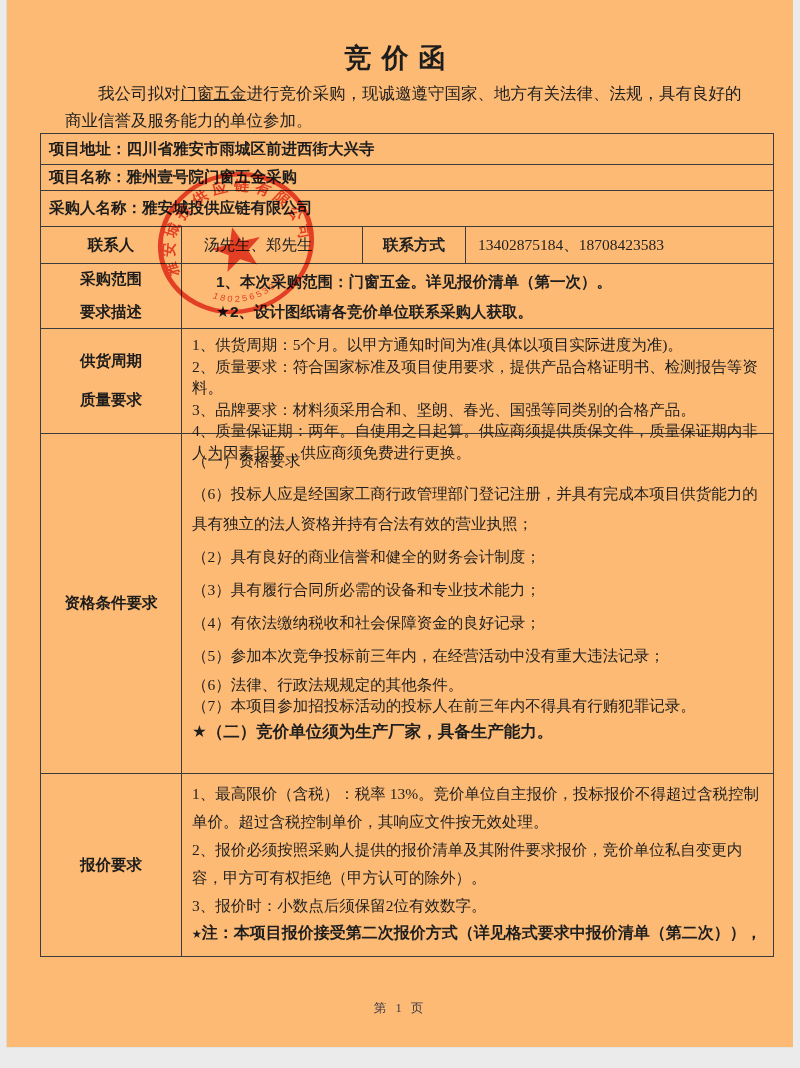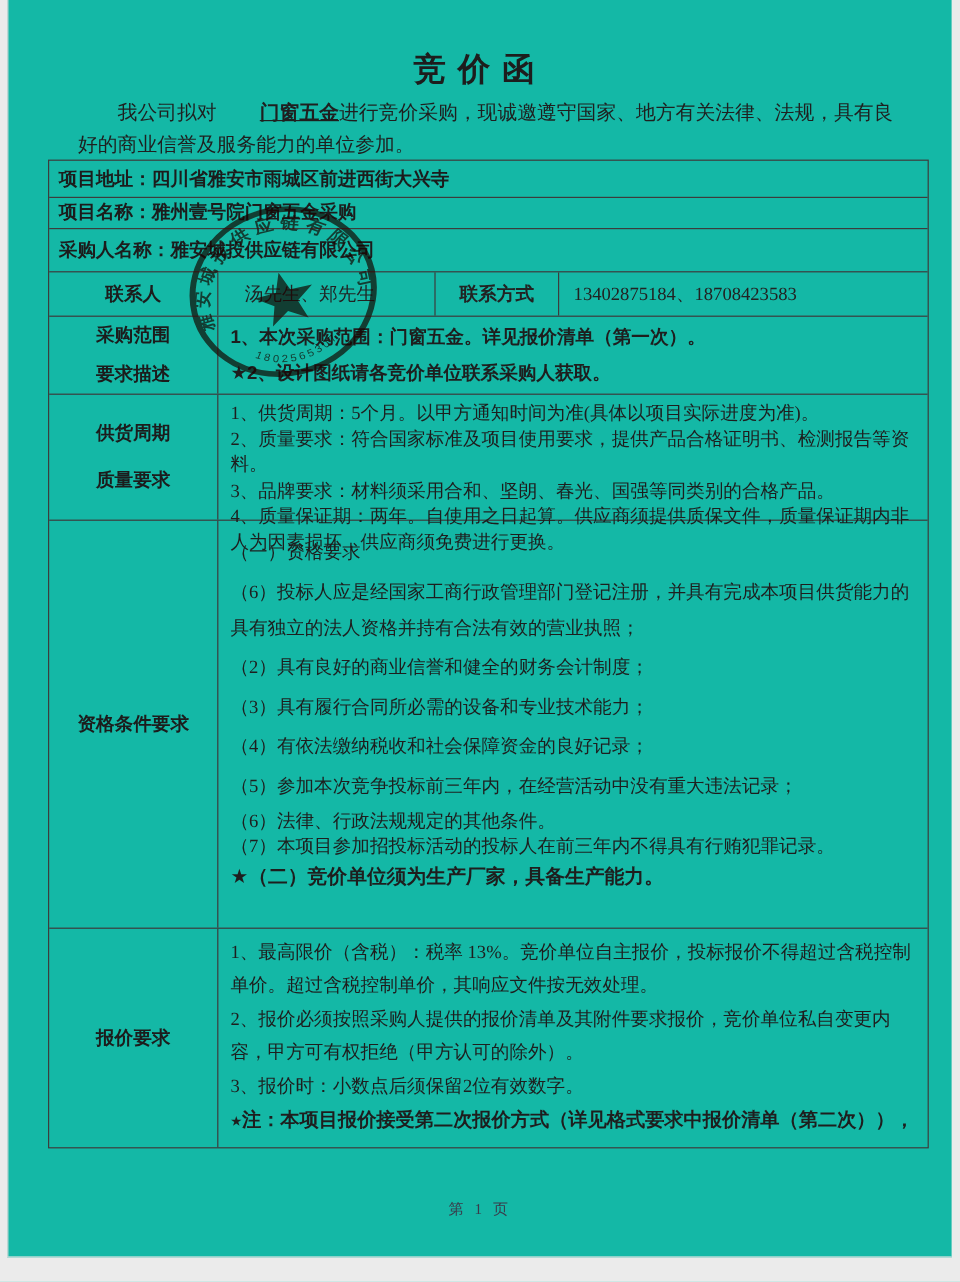--- a/index.html
+++ b/index.html
@@ -6,50 +6,50 @@
   html,body { width:800px; height:1068px; }
   body {
     background:#ebebeb;
     font-family:"Liberation Serif","DejaVu Serif",serif;
     color:#222;
     position:relative;
     overflow:hidden;
   }
   .page {
     position:absolute; left:6px; top:0; right:7px; bottom:20px;
-    background:#14b8a6;
+    background:#fdba74;
     border-left:1px solid #dcdcdc;
     border-bottom:1px solid #e3e3e3;
   }
   .doc-title {
     position:absolute; top:40px; left:0; width:100%;
     text-align:center; font-size:27px; font-weight:bold;
     letter-spacing:10px; color:#1d1d1d;
     font-family:"Liberation Serif","DejaVu Serif",serif;
   }
   .intro {
     position:absolute; top:80px; left:58px; width:690px;
     font-size:16.5px; line-height:27px; text-indent:2em; color:#1f1f1f;
   }
-  .intro .hl { font-weight:bold; text-decoration:underline;margin-left:36px; }
+  .intro .hl { font-weight:normal; text-decoration:underline; }
 
   .doc-table {
     position:absolute; left:33px; top:133px; width:734px;
     border:1.4px solid #3c3c3c;
     font-size:15.5px;
   }
   .t-row { display:flex; border-top:1.2px solid #3c3c3c; }
   .t-row:first-child { border-top:none; }
   .full-cell {
     width:100%; display:flex; align-items:center; padding:2px 8px;
     font-family:"Liberation Sans","DejaVu Sans",sans-serif; font-weight:bold;
     color:#1c1c1c;
   }
   .r1 { height:26px; } .r2 { height:30px; } .r3 { height:36px; }
-  .r4 { height:37px; } .r5 { height:65px; } .r6 { height:105px; }
+  .r4 { height:37px; } .r5 { height:65px;gap:24px; } .r6 { height:105px; }
   .r7 { height:340px; } .r8 { height:30px; } .r9 { height:183px; }
 
   .label-cell {
     width:141px; flex:0 0 141px; border-right:1.2px solid #3c3c3c;
     display:flex; flex-direction:column; align-items:center; justify-content:center;
     font-weight:bold; color:#1c1c1c; text-align:center;
     font-family:"Liberation Sans","DejaVu Sans",sans-serif;
   }
   .label-serif { font-family:"Liberation Serif","DejaVu Serif",serif; }
   .gap12 { gap:12px; } .gap18 { gap:18px; }

